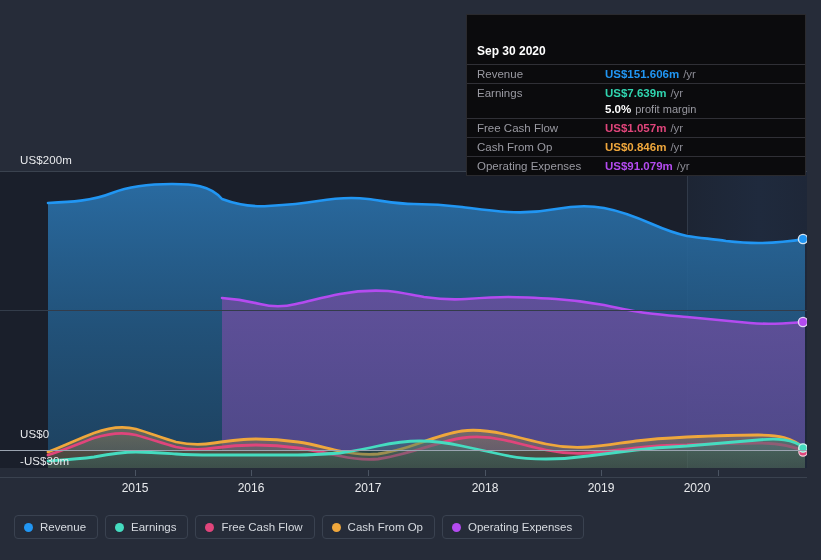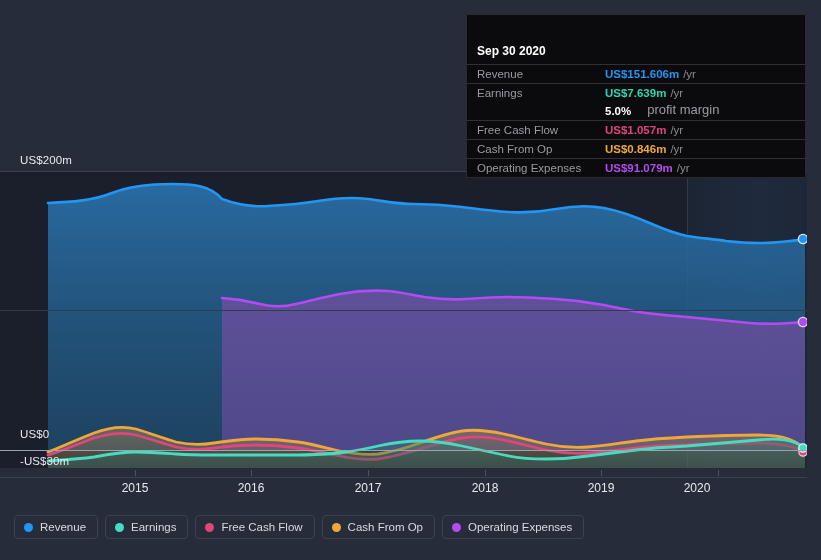--- a/index.html
+++ b/index.html
@@ -41,21 +41,21 @@
   .tooltip{position:absolute;left:466px;top:14px;width:340px;
     background:#0b0b0d;border:1px solid #2a2a2e;padding:0;box-sizing:border-box;}
   .tt-title{color:#ffffff;font-size:12px;font-weight:bold;padding:8px 10px 6px 10px;margin-top:21px;}
   .tt-row{display:flex;align-items:baseline;border-top:1px solid #303036;
     padding:3px 10px;min-height:16px;box-sizing:border-box;}
   .tt-row.noline{border-top:none;padding-top:0;align-items:flex-end;}
   .tt-label{color:#9a9aa2;font-size:11.5px;width:128px;flex:0 0 128px;}
   .tt-val{font-size:11.5px;font-weight:bold;}
   .tt-unit{color:#8c8c95;font-size:11.5px;font-weight:normal;margin-left:4px;text-align:center;}
   .tt-margin-val{color:#ffffff;font-size:11.5px;font-weight:bold;}
-  .tt-margin-txt{color:#9a9aa2;font-size:13px;margin-left:16px;}
+  .tt-margin-txt{color:#9a9aa2;font-size:11px;margin-left:4px;}
 
   
   .legend{position:absolute;left:14px;top:515px;display:flex;gap:7px;}
   .legend-item{display:flex;align-items:center;gap:7px;
     border:1px solid #3a4250;border-radius:4px;padding:5px 11px 5px 9px;
     background:transparent;}
   .legend-dot{width:9px;height:9px;border-radius:50%;display:block;flex:0 0 9px;}
   .legend-text{color:#d6dae0;font-size:11.5px;white-space:nowrap;}
 </style>
 </head>

